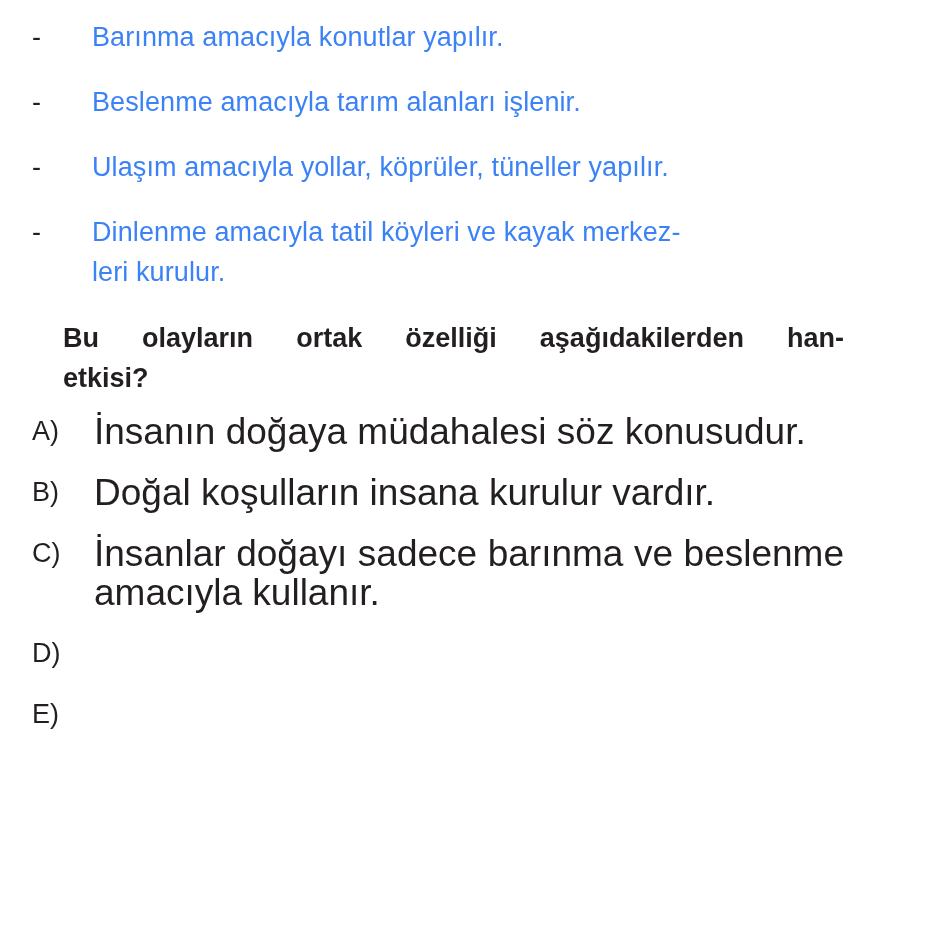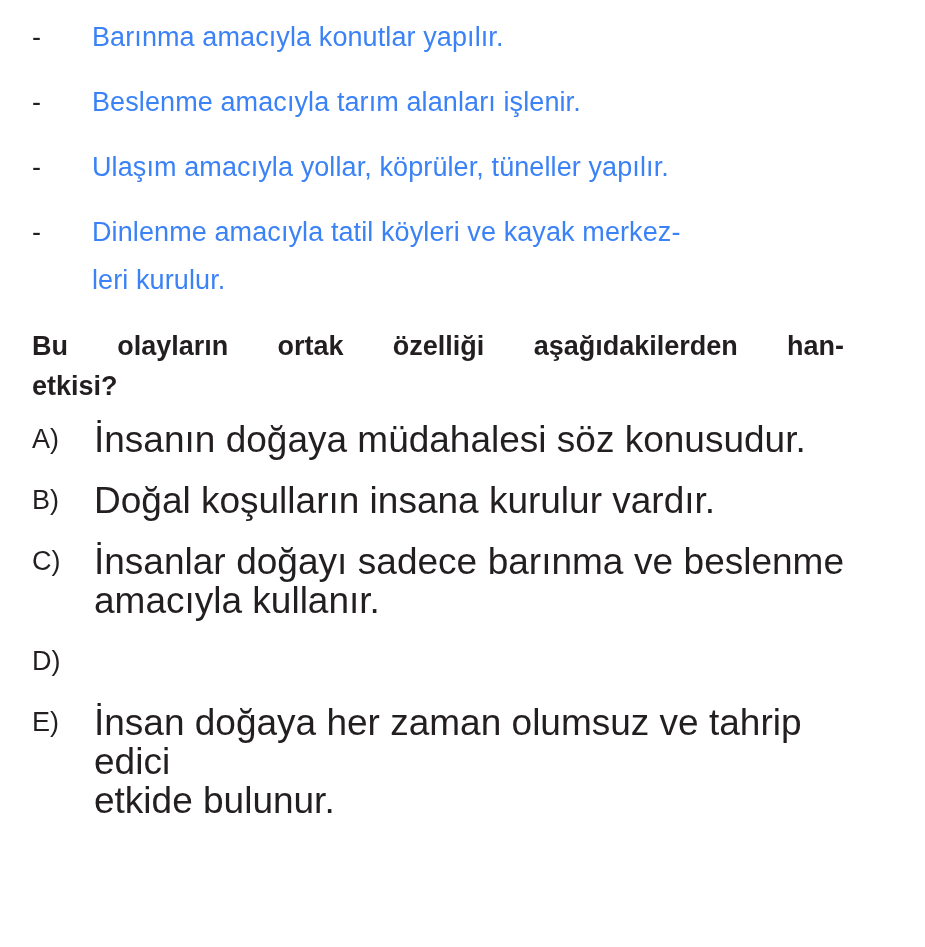--- a/index.html
+++ b/index.html
@@ -39,34 +39,35 @@
   }
   .bullet-text {
     flex: 1 1 auto;
     font-size: 27px;
     line-height: 38px;
     color: #3b82f6;
     letter-spacing: 0.1px;
   }
   .bullet-text .line2 {
     display: block;
-    margin-top: 10px;
+    margin-top: 2px;
   }
 
   
   .question-stem {
     font-size: 27px;
     line-height: 40px;
     font-weight: bold;
     color: #231f20;
     margin: 6px 0 14px 0;
     width: 812px;
   }
   .stem-line {
     display: block;
+    margin-left: 31px;
   }
   .stem-line.justify {
     text-align: justify;
     text-align-last: justify;
   }
 
   
   .options {
     margin: 0;
     padding: 0;
@@ -158,21 +159,17 @@
         <span class="tail">amacıyla kullanır.</span>
       </span>
     </div>
 
     <div class="option-row">
       <span class="option-letter">D)</span>
     </div>
 
     <div class="option-row">
       <span class="option-letter">E)</span>
-      <span class="option-text">
-        <span class="tail">İnsan doğaya her zaman olumsuz ve tahrip edici</span>
-        <span class="tail">etkide bulunur.</span>
-      </span>
     </div>
 
   </div>
 
 </div>
 
 </body></html>

